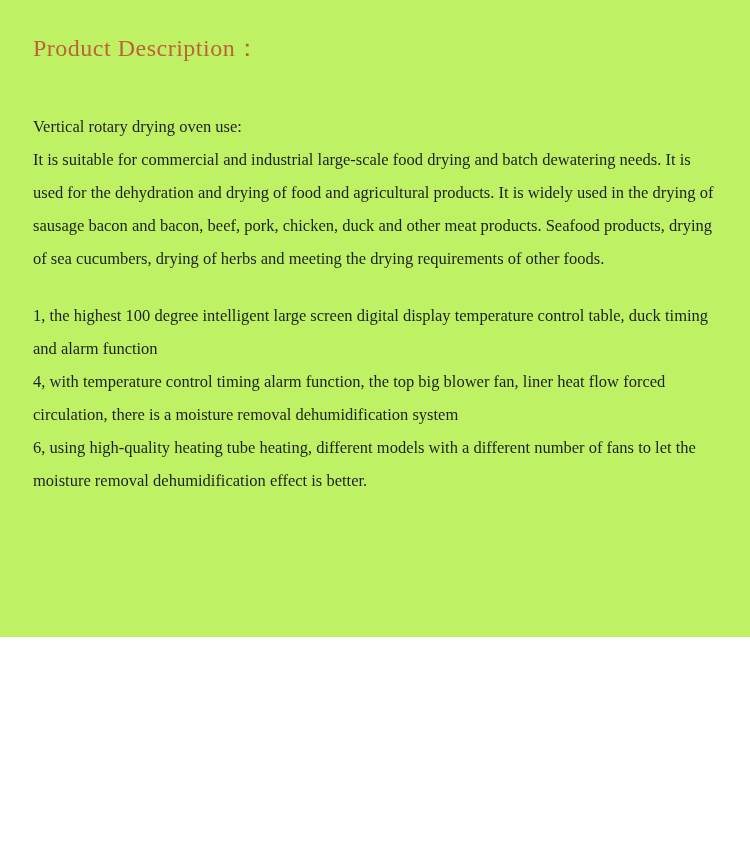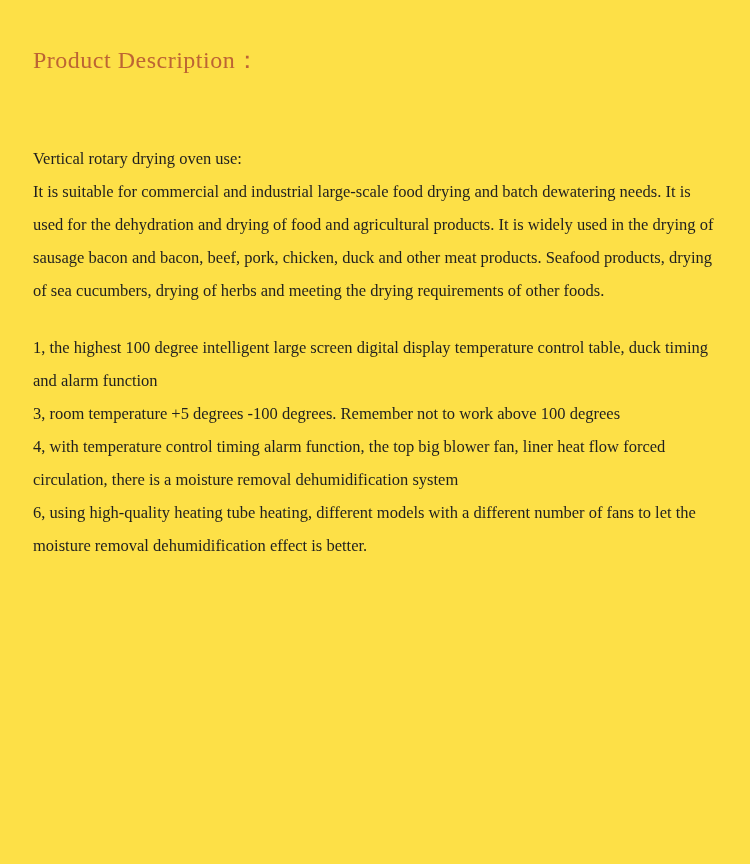--- a/index.html
+++ b/index.html
@@ -11,33 +11,33 @@
     width: 750px;
     height: 864px;
     font-family: "Liberation Serif", "DejaVu Serif", serif;
     color: #1a1a1a;
     box-sizing: border-box;
     overflow: hidden;
   }
   .page {
     box-sizing: border-box;
     width: 750px;
-    height: 864px;
-    padding: 20px 33px 20px 33px;
-    background: #fde047;
+    height: 637px;
+    padding: 8px 33px 20px 33px;
+    background: #bef264;
   }
   .page-title {
     font-size: 24px;
     font-weight: 400;
     color: #bd6434;
     margin: 24px 0 0 0;
     letter-spacing: 0.5px;
   }
   .content {
-    margin-top: 66px;
+    margin-top: 46px;
     font-size: 16.5px;
     line-height: 33px;
     color: #1f1f1f;
   }
   .para {
     margin: 0;
   }
   .details-block {
     margin-top: 24px;
   }
@@ -56,21 +56,20 @@
 
     <p class="para">Vertical rotary drying oven use:</p>
 
     <p class="para">It is suitable for commercial and industrial large-scale food drying and batch dewatering needs. It is used for the dehydration and drying of food and agricultural products. It is widely used in the drying of sausage bacon and bacon, beef, pork, chicken, duck and other meat products. Seafood products, drying of sea cucumbers, drying of herbs and meeting the drying requirements of other foods.</p>
 
     <div class="details-block">
 
       <p class="details-item">1, the highest 100 degree intelligent large screen digital display temperature control table, duck timing and alarm function</p>
 
 
-      <p class="details-item">3, room temperature +5 degrees -100 degrees. Remember not to work above 100 degrees</p>
 
       <p class="details-item">4, with temperature control timing alarm function, the top big blower fan, liner heat flow forced circulation, there is a moisture removal dehumidification system</p>
 
 
       <p class="details-item">6, using high-quality heating tube heating, different models with a different number of fans to let the moisture removal dehumidification effect is better.</p>
     </div>
 
   </div>
 </div>
 

